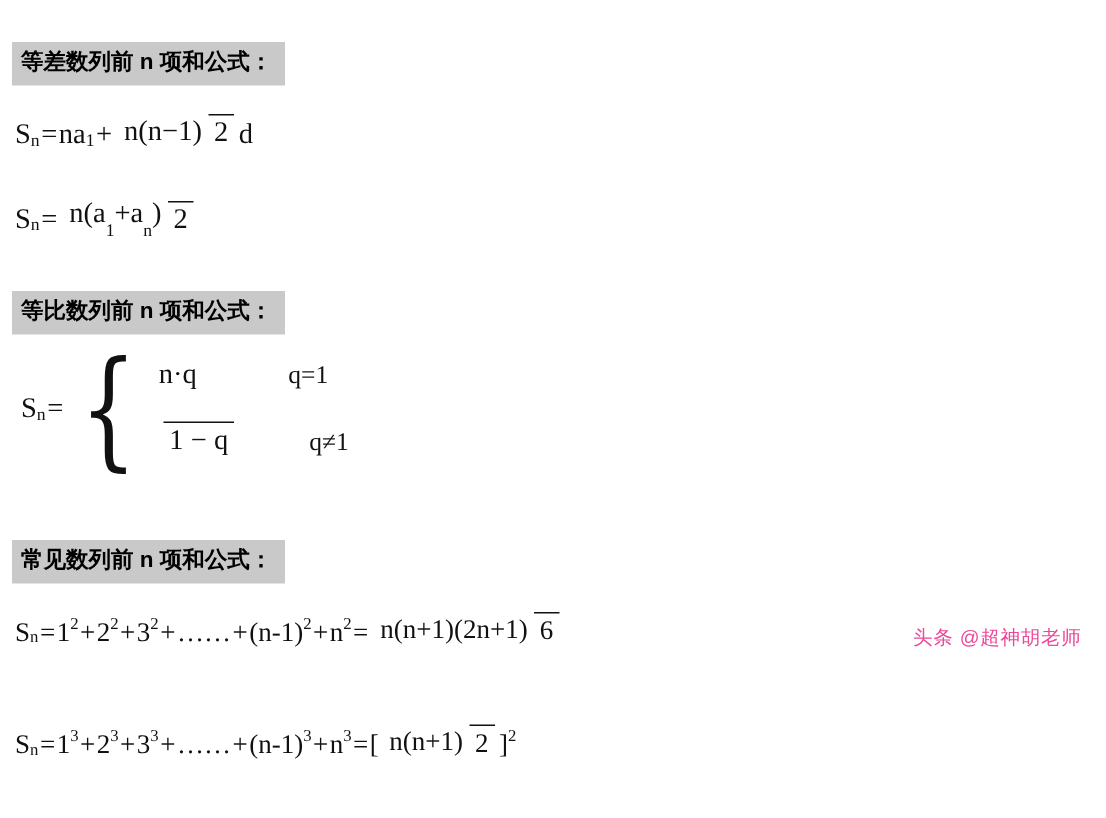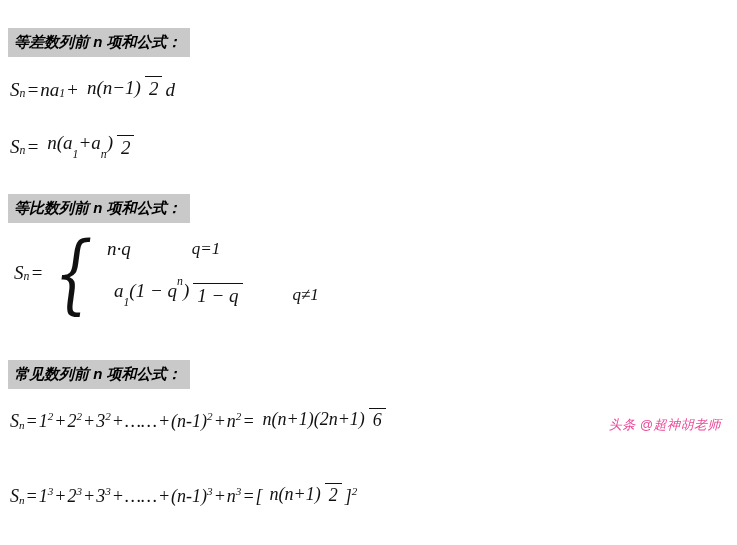--- a/index.html
+++ b/index.html
@@ -14,21 +14,20 @@
     color: #111111;
     position: relative;
     overflow: hidden;
   }
   .page {
     position: relative;
     width: 737px;
     height: 446px;
     box-sizing: border-box;
     padding: 0;
-    font-style: italic;
   }
   .section-title {
     display: inline-block;
     background: #c9c9c9;
     color: #000000;
     font-family: "Liberation Sans", sans-serif;
     font-weight: bold;
     font-size: 15px;
     line-height: 22px;
     padding: 3px 8px 4px 6px;
@@ -170,23 +169,20 @@
     <span class="op">=</span>
     <span class="cases">
       <span class="brace">{</span>
       <span class="cases-rows">
         <span class="cases-row">
           <span>n·q</span>
           <span class="cases-cond">q=1</span>
         </span>
         <span class="cases-row">
           <span class="frac">
-            <span class="num">
-              <span>a</span><span class="sub">1</span><span>(1 − q</span><span class="sup">n</span><span>)</span>
-            </span>
             <span class="den">1 − q</span>
           </span>
           <span class="cases-cond tight">q≠1</span>
         </span>
       </span>
     </span>
   </div>
 
   <div class="block" style="left:8px; top:360px;">
     <span class="section-title">常见数列前 n 项和公式：</span>

